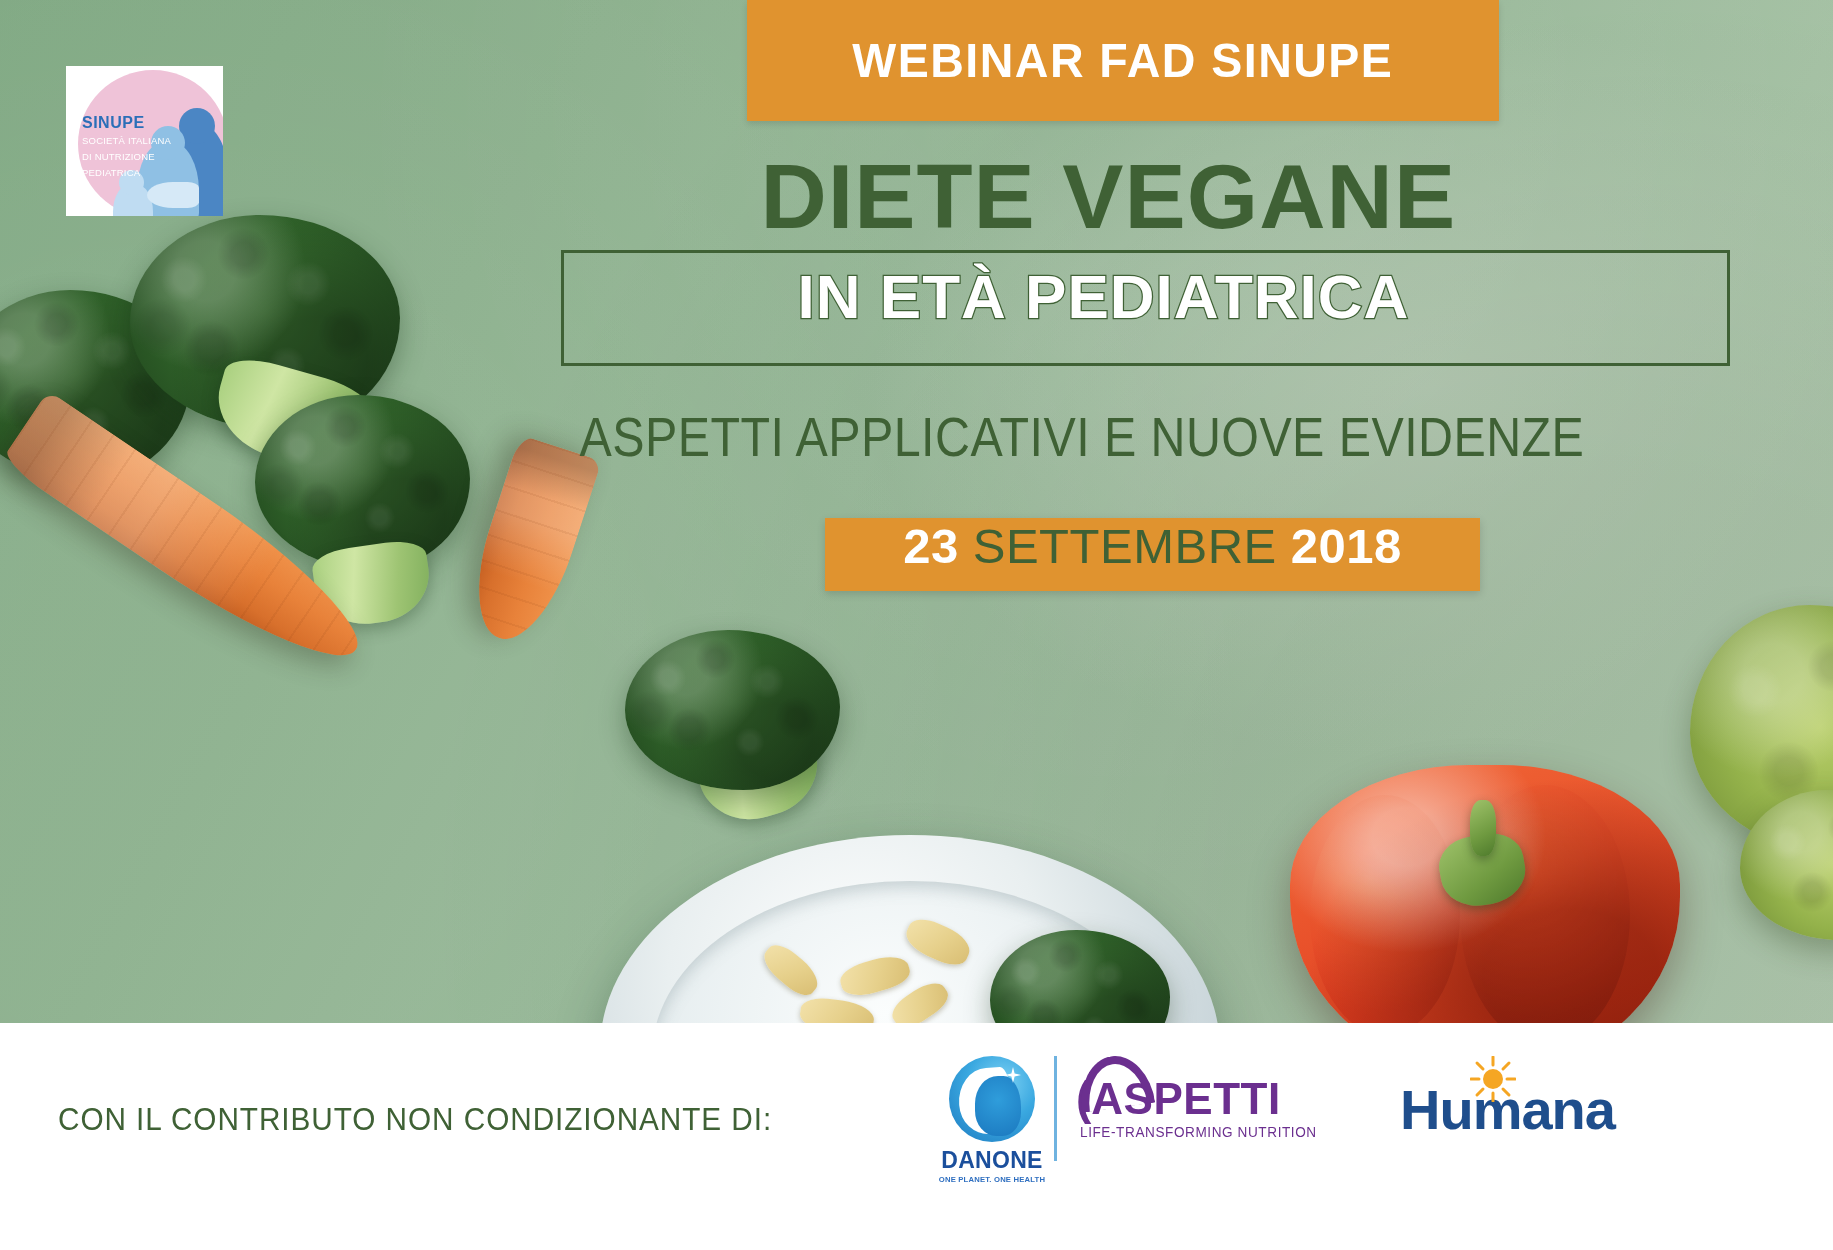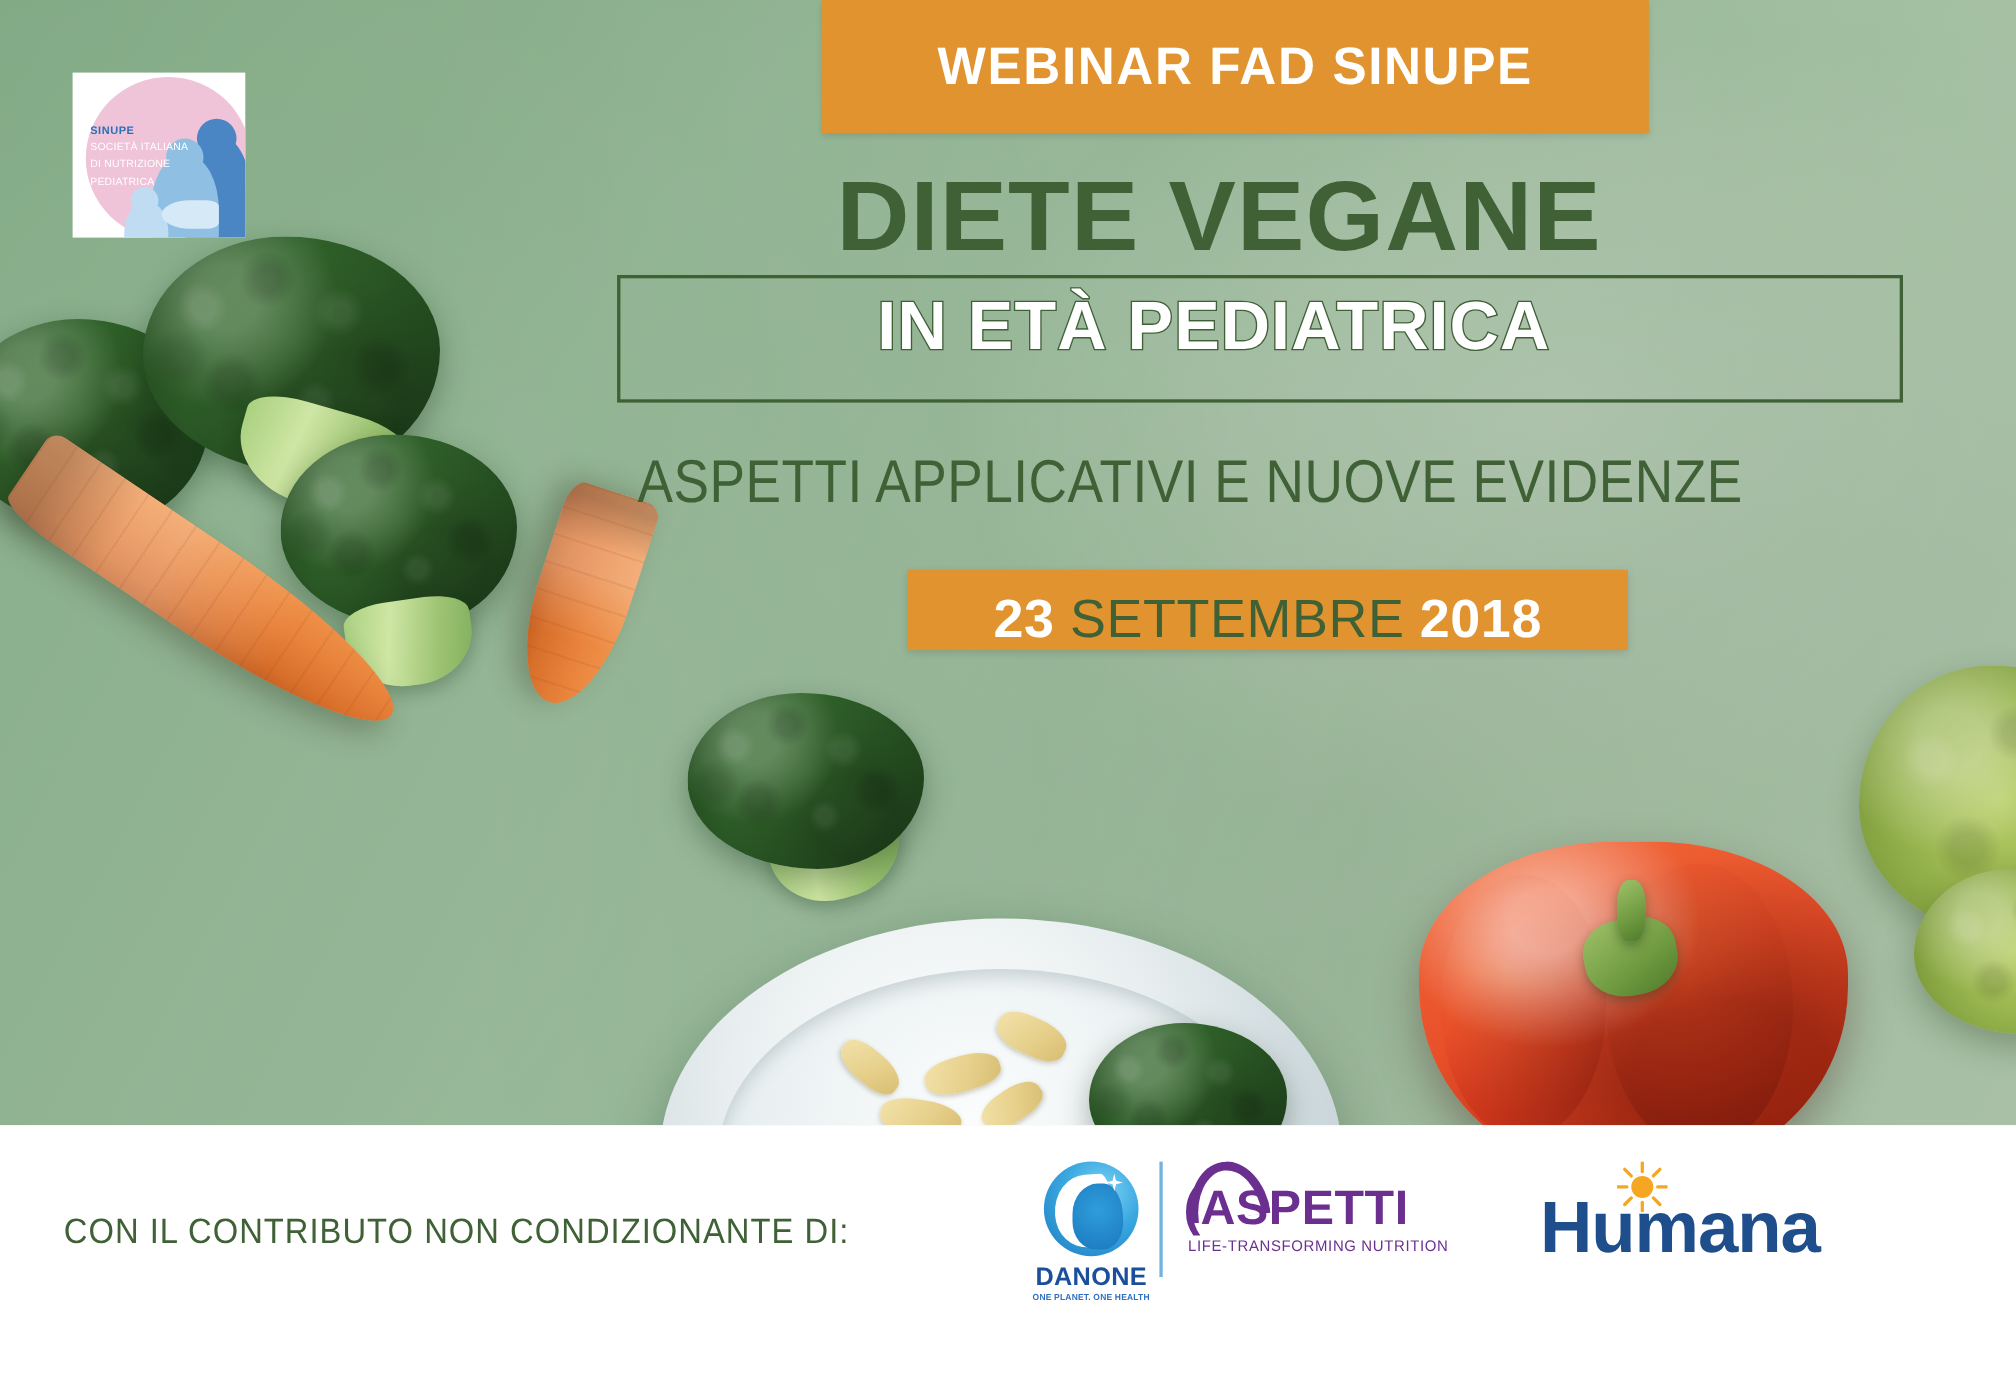--- a/index.html
+++ b/index.html
@@ -129,21 +129,21 @@
     position:absolute; left:66px; top:66px; width:157px; height:150px;
     background:#ffffff;
     overflow:hidden;
   }
   .sinupe-circle {
     position:absolute; left:12px; top:4px; width:150px; height:148px;
     border-radius:50%; background:#efc3d8;
   }
   .sinupe-text { position:absolute; left:16px; top:48px; width:110px; }
   .sinupe-name {
-    font-size:10px; font-weight:bold; color:#2b6fb8; letter-spacing:.5px;
+    font-size:16px; font-weight:bold; color:#2b6fb8; letter-spacing:.5px;
     font-family:"Liberation Sans", sans-serif;
   }
   .sinupe-sub {
     font-size:9.5px; color:#ffffff; line-height:1.45; letter-spacing:.2px;
     margin-top:2px; font-family:"Liberation Sans", sans-serif; white-space:nowrap;
   }
   .fig { position:absolute; border-radius:50%; }
   .fig-body { position:absolute; border-radius:44% 44% 18% 18% / 60% 60% 14% 14%; }
 
   
@@ -191,21 +191,21 @@
     font-family:"Liberation Sans", sans-serif;
     font-weight:normal; font-size:55px; line-height:1; letter-spacing:.5px;
     color:#3f6135; z-index:3;
     transform:scaleX(.88);
   }
 
   
   .date-badge {
     position:absolute; left:825px; top:518px; width:655px; height:73px;
     background:#e0932f; z-index:3;
-    display:flex; align-items:flex-end; justify-content:center; gap:14px;
+    display:flex; align-items:flex-start; justify-content:center; gap:14px;
     box-shadow:0 3px 8px rgba(0,0,0,.15);
   }
   .date-badge .d-day,
   .date-badge .d-year {
     color:#ffffff; font-weight:bold; font-size:49px;
     font-family:"Liberation Sans", sans-serif; letter-spacing:.5px;
   }
   .date-badge .d-month {
     color:#3f6135; font-weight:normal; font-size:49px;
     font-family:Liberation Sans, sans-serif; letter-spacing:.5px;
@@ -289,21 +289,21 @@
     margin-top:4px; margin-left:4px; transform:scaleX(.97); transform-origin:left;
   }
 
   
   .humana-wrap { position:absolute; left:1400px; top:1058px; }
   .humana-sun {
     position:absolute; left:70px; top:-2px; width:46px; height:46px;
   }
   .humana-name {
     font-family:"Liberation Sans", sans-serif; font-weight:bold;
-    font-size:66px; color:#1f4e8c; letter-spacing:-1px; line-height:1;
+    font-size:56px; color:#1f4e8c; letter-spacing:-1px; line-height:1;
     margin-top:24px;
   }
 </style>
 </head>
 <body>
 
 <div class="poster">
 
   <div class="photo">
     <div class="grain"></div>

